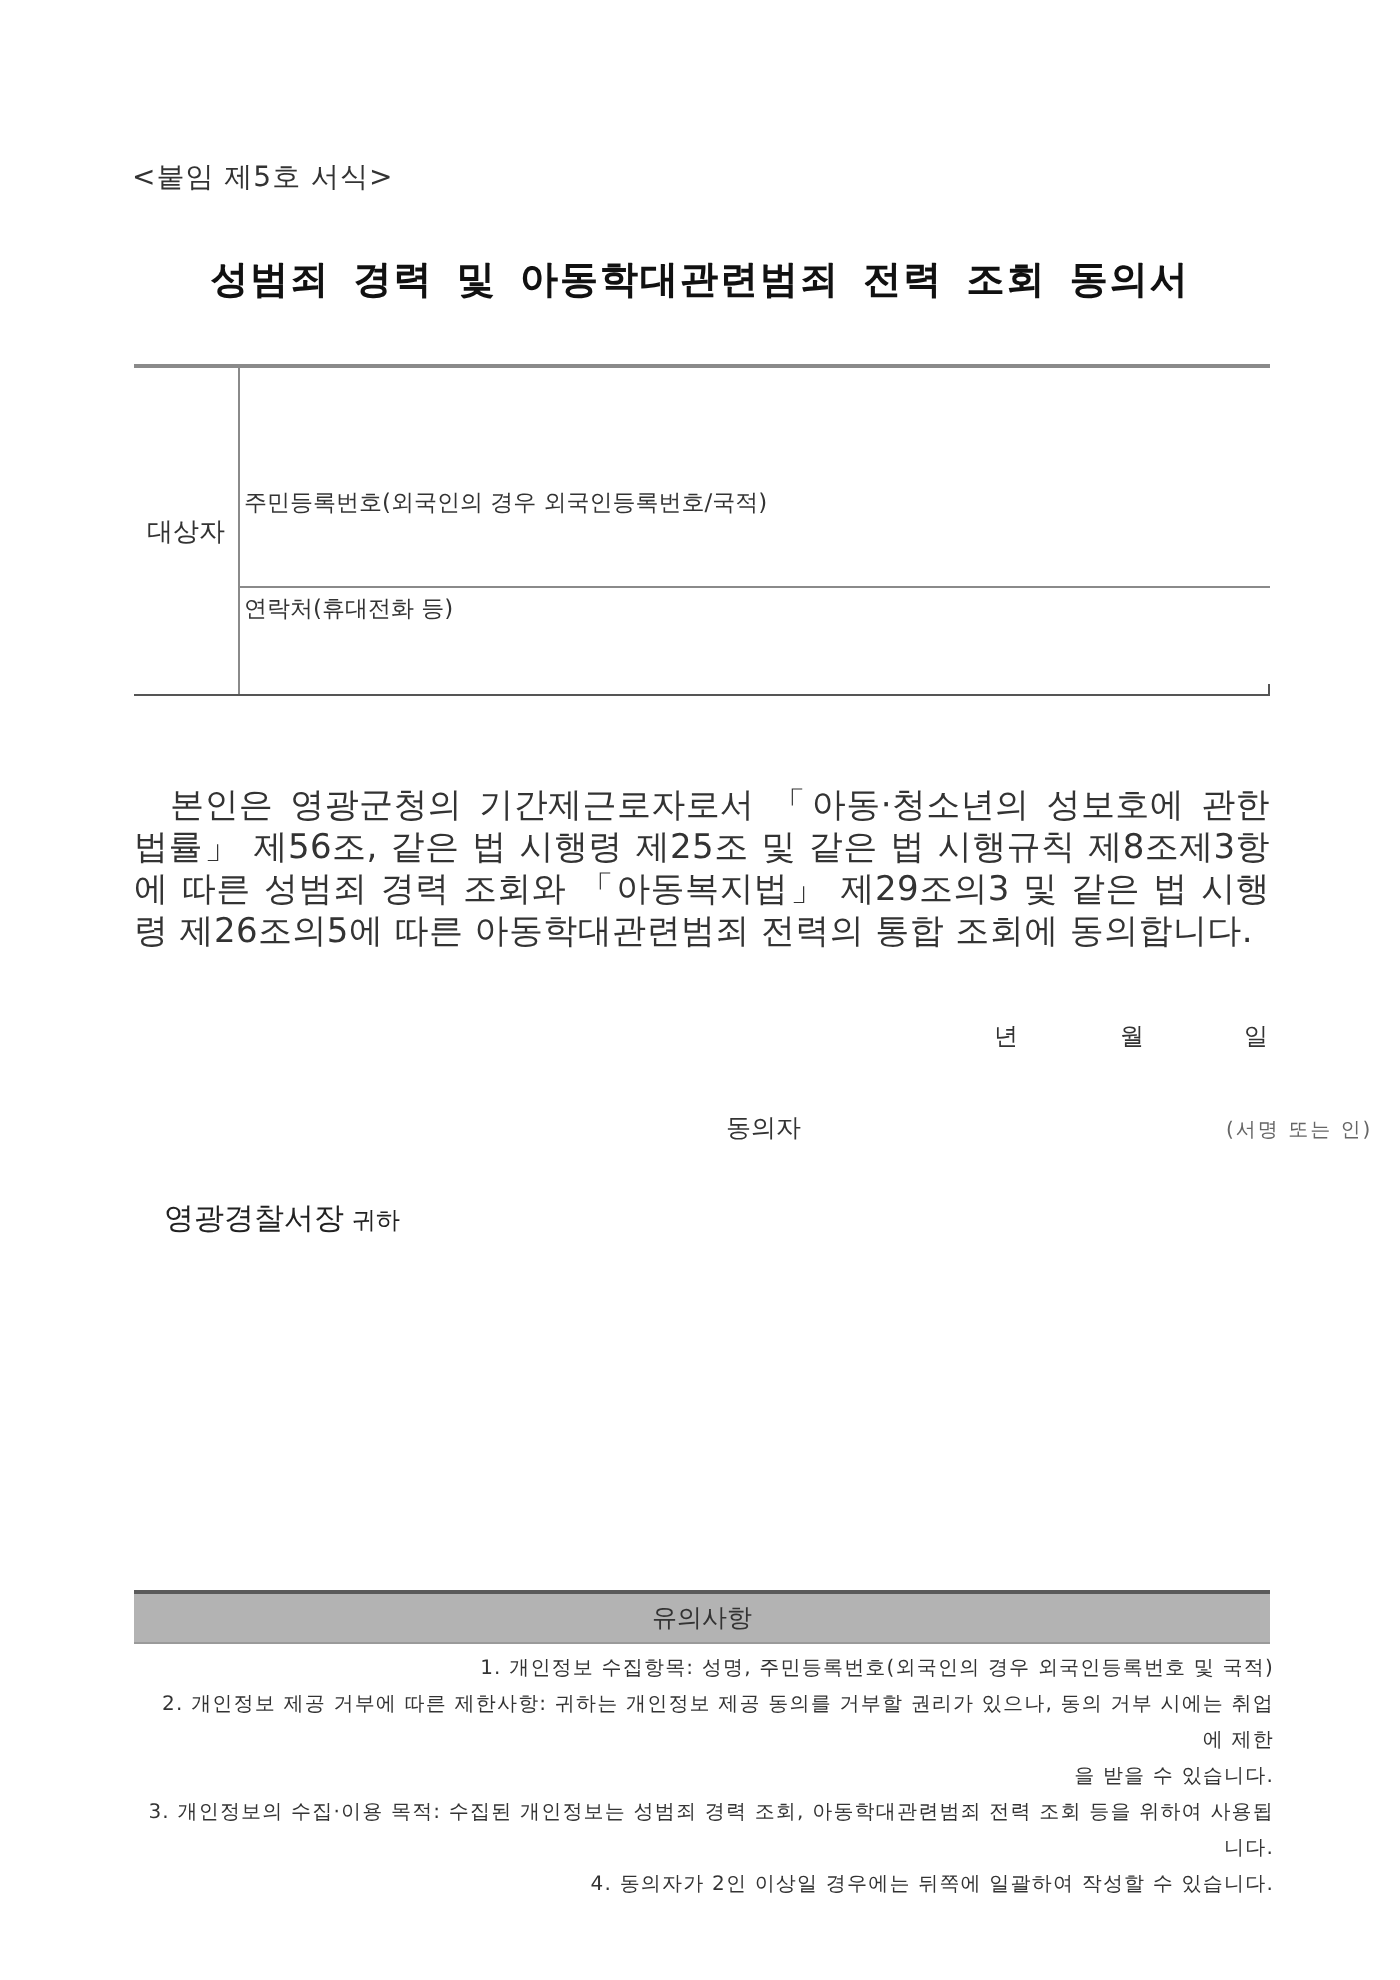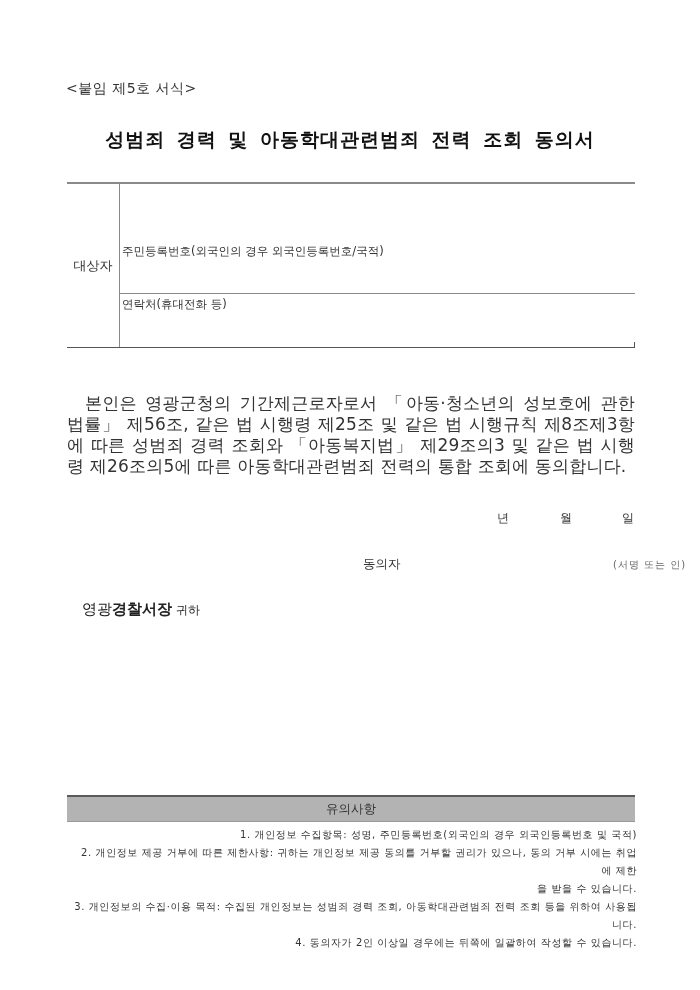--- a/index.html
+++ b/index.html
@@ -113,21 +113,21 @@
       letter-spacing: 1px;
       margin-left: 48px;
     }
 
     .recipient {
       left: 82px;
       top: 600px;
       font-size: 15px;
       color: #222;
     }
-    .recipient .strong { font-weight: bold; margin-top: 16px; }
+    .recipient .strong { font-weight: normal; margin-top: 16px; }
     .recipient .suffix { font-size: 12px; margin-left: 4px; }
 
     
     .notice-header {
       left: 67px;
       top: 795px;
       width: 568px;
       height: 27px;
       background: #b3b3b3;
       border-top: 2px solid #5a5a5a;

